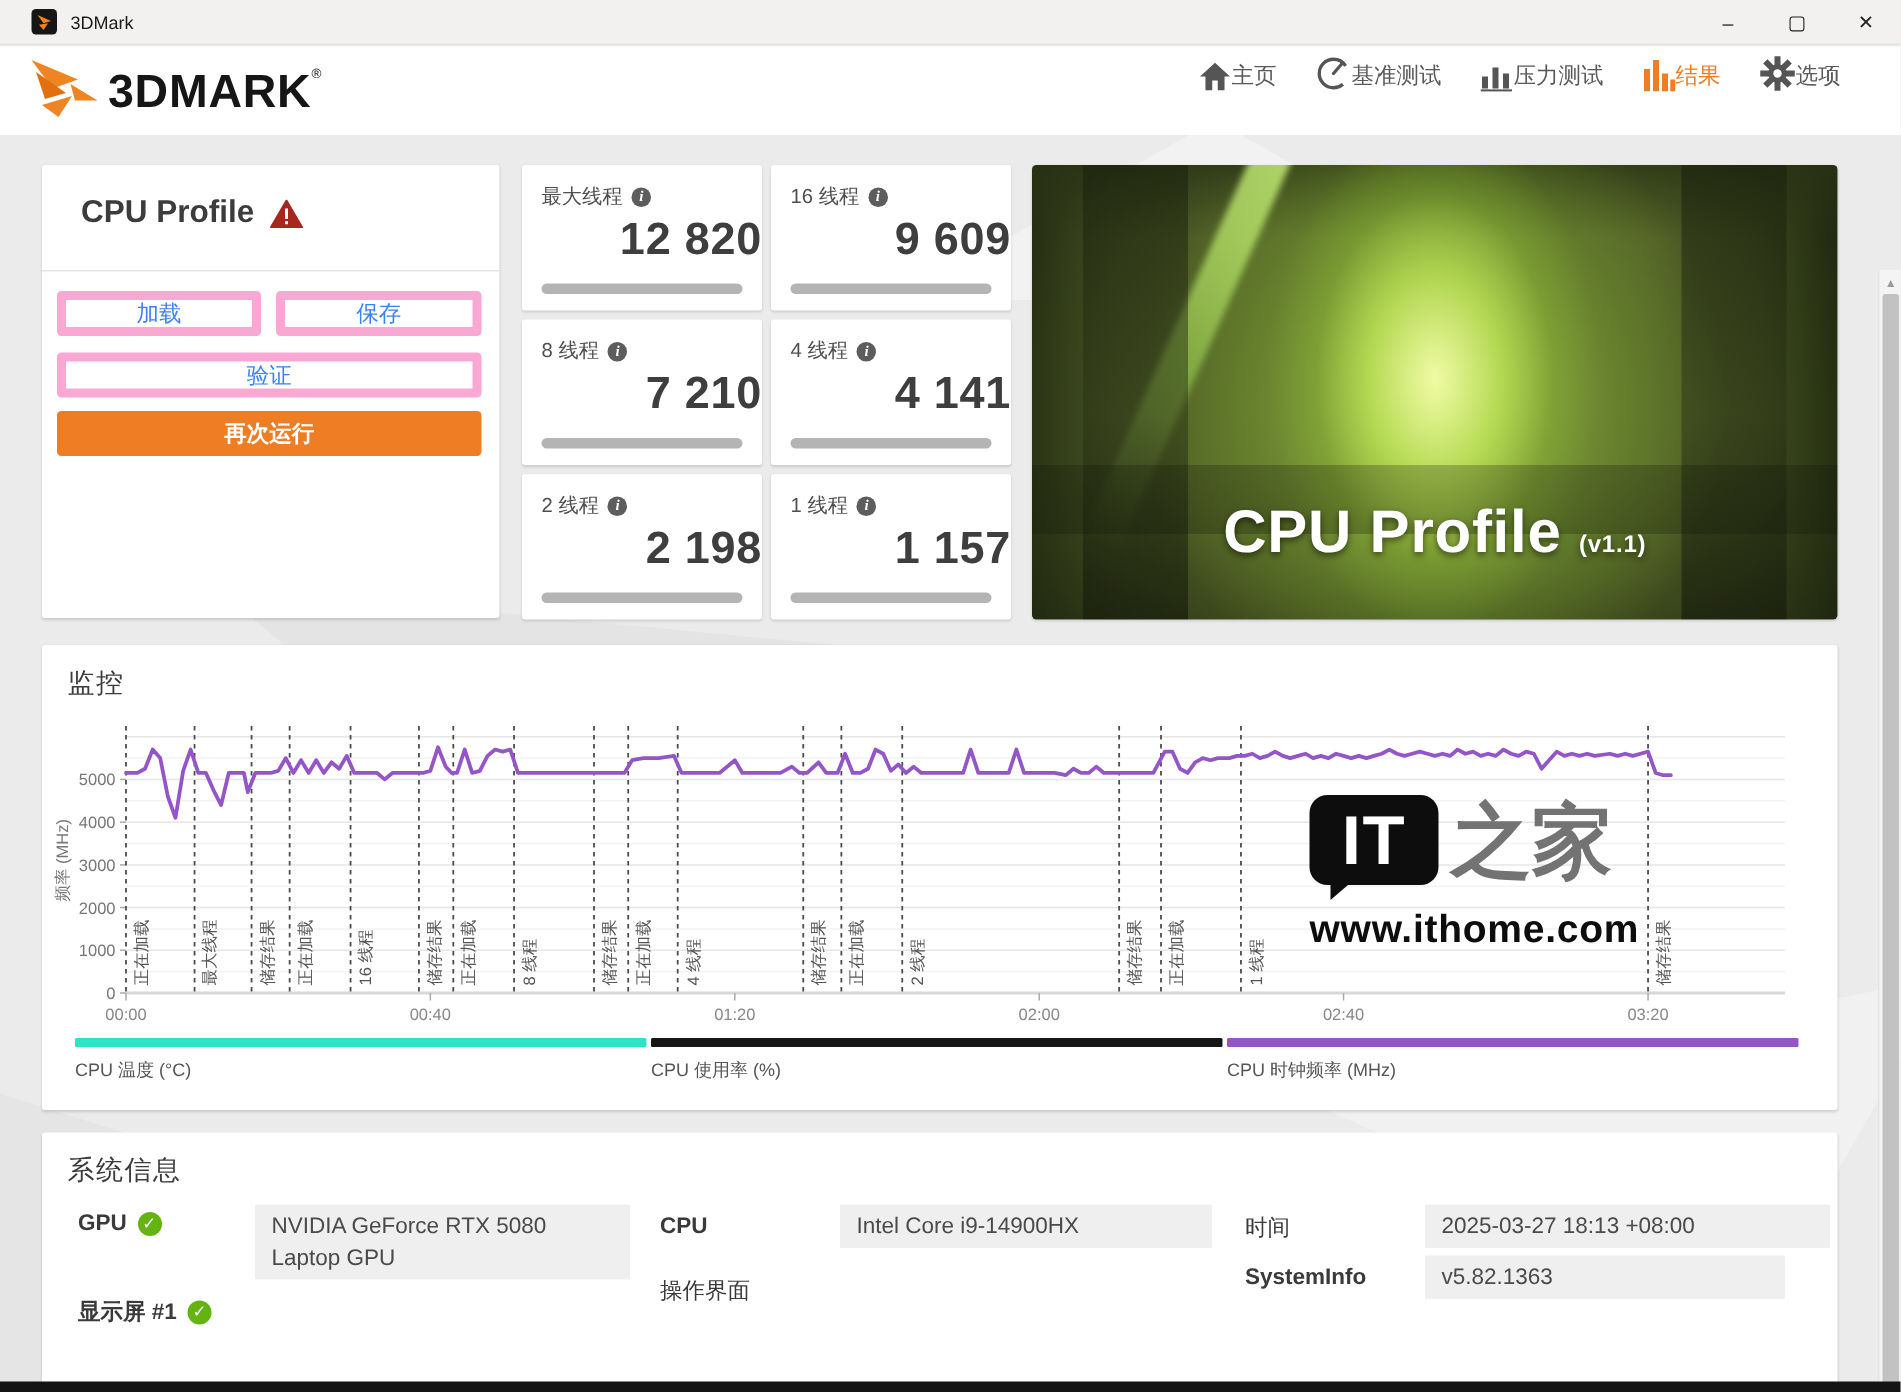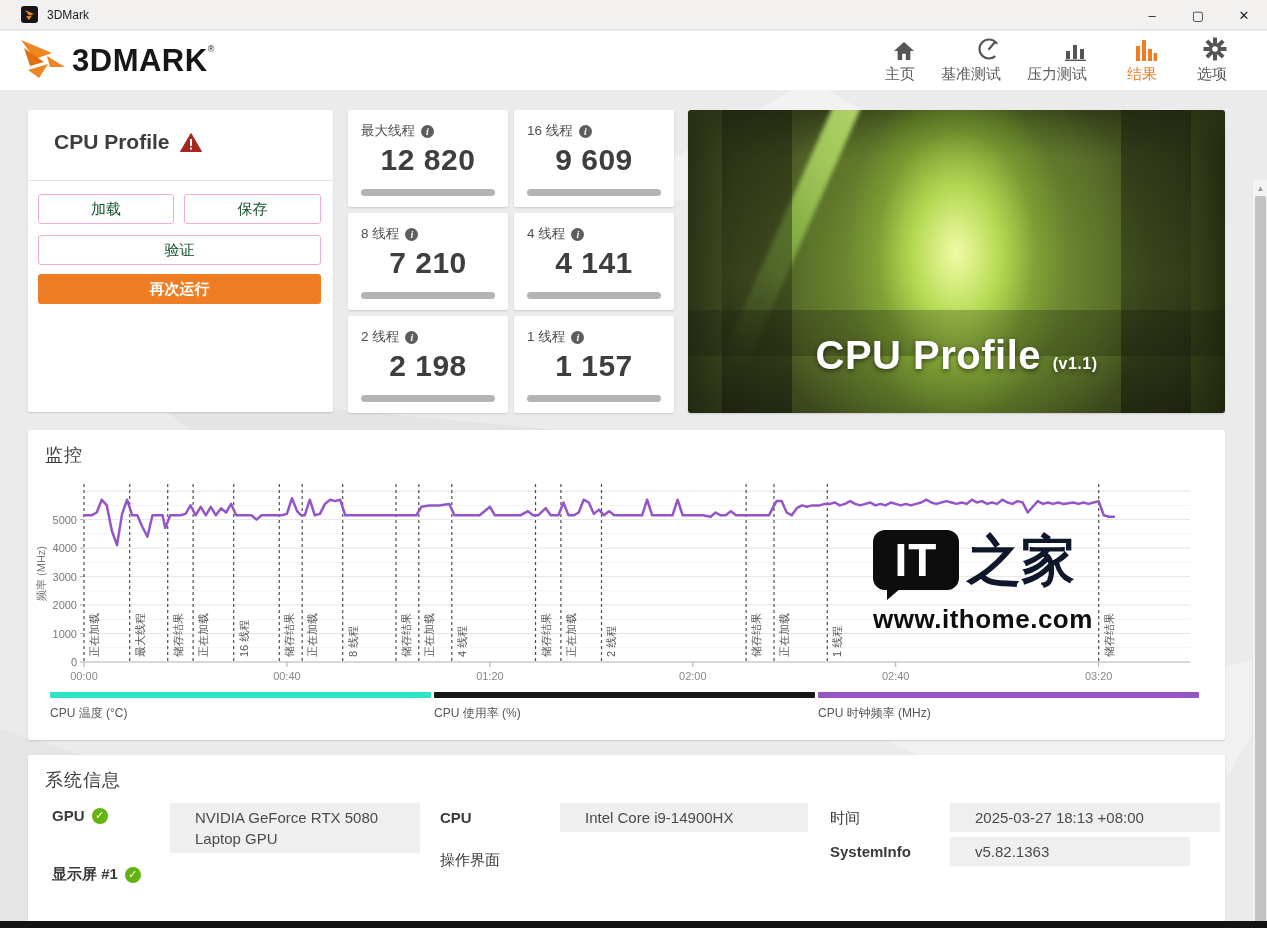--- a/index.html
+++ b/index.html
@@ -15,55 +15,55 @@
   .win-controls { position:absolute; right:0; top:0; height:30px; display:flex; }
   .win-btn { width:46px; height:30px; display:flex; align-items:center; justify-content:center;
     font-size:13px; color:#222; cursor:default; }
 
   
   .header { position:absolute; left:0; top:31px; width:1267px; height:59px; background:#ffffff; }
   .logo { position:absolute; left:20px; top:8px; display:flex; align-items:flex-start; }
   .logo-text { font-size:31px; font-weight:800; color:#161616; letter-spacing:.5px; margin-left:6px; line-height:44px; }
   .logo-reg { font-size:9px; color:#161616; margin-top:5px; }
   .nav { position:absolute; right:40px; top:4px; display:flex; gap:26px; }
-  .nav-item { display:flex; flex-direction:column; align-items:flex-end; min-width:44px; cursor:default; }
+  .nav-item { display:flex; flex-direction:row; align-items:center; min-width:44px; cursor:default; }
   .nav-item .nicon { height:26px; display:flex; align-items:flex-end; justify-content:center; }
   .nav-item .nlabel { font-size:15px; color:#5a5a5a; margin-top:4px; }
   .nav-item.active .nlabel { color:#ef7d23; }
 
   
   .content { position:absolute; left:0; top:90px; width:1267px; height:838px; background:#ebebeb; overflow:hidden; }
   .poly { position:absolute; }
 
   .card { position:absolute; background:#ffffff; border-radius:2px;
     box-shadow:0 1px 2px rgba(0,0,0,.14); }
 
   
   .panel-left { left:28px; top:20px; width:305px; height:302px; }
   .panel-title { font-size:21px; font-weight:700; color:#3c3c3c; padding:20px 0 0 26px;
     display:flex; align-items:center; gap:10px; }
   .panel-divider { position:absolute; left:0; right:0; top:70px; height:1px; background:#e4e4e4; }
-  .btn { position:absolute; border:1px solid #f9a8d4; border-radius:3px; background:#fff;
-    color:#14532d; font-size:15px; display:flex; align-items:center; justify-content:center; cursor:default; }
+  .btn { position:absolute; border:6px solid #f9a8d4; border-radius:3px; background:#fff;
+    color:#3b82f6; font-size:15px; display:flex; align-items:center; justify-content:center; cursor:default; }
   .btn-load { left:10px; top:84px; width:136px; height:30px; }
   .btn-save { left:156px; top:84px; width:137px; height:30px; }
   .btn-validate { left:10px; top:125px; width:283px; height:30px; }
   .btn-run { position:absolute; left:10px; top:164px; width:283px; height:30px; border-radius:3px;
     background:#ef7d23; color:#fff; font-size:15px; font-weight:700;
     display:flex; align-items:center; justify-content:center; cursor:default; }
 
   
   .score-card { position:absolute; width:160px; height:97px; background:#fff; border-radius:2px;
     box-shadow:0 1px 2px rgba(0,0,0,.14); }
   .score-head { display:flex; align-items:center; gap:6px; padding:12px 0 0 13px;
     font-size:13.5px; color:#4f4f4f; }
   .info-icon { width:13px; height:13px; border-radius:50%; background:#5d5d5d; color:#fff;
     font-size:10px; font-weight:700; font-style:italic; display:inline-flex;
     align-items:center; justify-content:center; font-family:"Liberation Serif",serif; }
-  .score-val { text-align:center; font-size:30px; font-weight:800; color:#3e3e3e; margin-top:3px; letter-spacing:.5px; }
+  .score-val { text-align:right; font-size:30px; font-weight:800; color:#3e3e3e; margin-top:3px; letter-spacing:.5px; }
   .score-bar { position:absolute; left:13px; right:13px; bottom:11px; height:7px;
     background:#b4b4b4; border-radius:4px; }
 
   
   .scene { left:688px; top:20px; width:537px; height:303px; border-radius:3px; overflow:hidden;
     background:
       radial-gradient(ellipse 110px 170px at 50% 47%, rgba(246,255,170,.95), rgba(198,238,90,.72) 40%, rgba(140,185,50,.35) 72%, rgba(0,0,0,0) 100%),
       radial-gradient(ellipse 250px 270px at 50% 52%, rgba(180,220,85,.55), rgba(115,155,45,.32) 55%, rgba(0,0,0,0) 78%),
       radial-gradient(ellipse 430px 360px at 50% 58%, rgba(122,150,55,.5), rgba(70,88,32,.25) 70%, rgba(0,0,0,0) 92%),
       linear-gradient(180deg, #232a12 0%, rgba(0,0,0,0) 16%, rgba(0,0,0,0) 68%, rgba(18,22,9,.6) 100%),
@@ -90,30 +90,30 @@
   .legend-label { font-size:12px; color:#555; margin-top:7px; }
 
   
   .watermark { position:absolute; left:845px; top:100px; width:230px; }
   .wm-row { display:flex; align-items:flex-end; gap:8px; }
   .wm-it { width:86px; height:60px; background:#0d0d0d; border-radius:12px; color:#fff;
     font-size:46px; font-weight:800; display:flex; align-items:center; justify-content:center;
     position:relative; letter-spacing:1px; }
   .wm-it:after { content:""; position:absolute; left:14px; bottom:-10px; border-left:14px solid #0d0d0d;
     border-bottom:12px solid transparent; }
-  .wm-zh { font-size:54px; font-weight:900; color:#0f172a; line-height:60px;
+  .wm-zh { font-size:54px; font-weight:900; color:#737373; line-height:60px;
     font-family:"DejaVu Serif","Liberation Serif",serif; }
   .wm-url { font-size:26px; font-weight:800; color:#0d0d0d; margin-top:14px; letter-spacing:.5px; }
 
   
   .sysinfo { left:28px; top:665px; width:1197px; height:200px; }
   .si-label { position:absolute; font-size:15px; font-weight:700; color:#3a3a3a;
     display:flex; align-items:center; gap:7px; }
   .si-value { position:absolute; background:#efefef; font-size:15px; color:#4a4a4a;
-    padding:4px 25px; line-height:1.4; border-radius:1px; }
+    padding:4px 11px; line-height:1.4; border-radius:1px; }
   .check-icon { width:16px; height:16px; border-radius:50%; background:#63b410; color:#fff;
     font-size:11px; font-weight:700; display:inline-flex; align-items:center; justify-content:center; }
 
   
   .scrollbar { position:absolute; right:0; top:90px; width:15px; height:838px; background:#f4f4f4;
     border-left:1px solid #e4e4e4; }
   .sb-arrow { position:absolute; left:0; width:15px; height:14px; color:#9a9a9a; font-size:8px;
     display:flex; align-items:center; justify-content:center; }
   .sb-thumb { position:absolute; left:2px; top:16px; width:11px; height:772px; background:#c2c2c2; border-radius:2px; }
 

